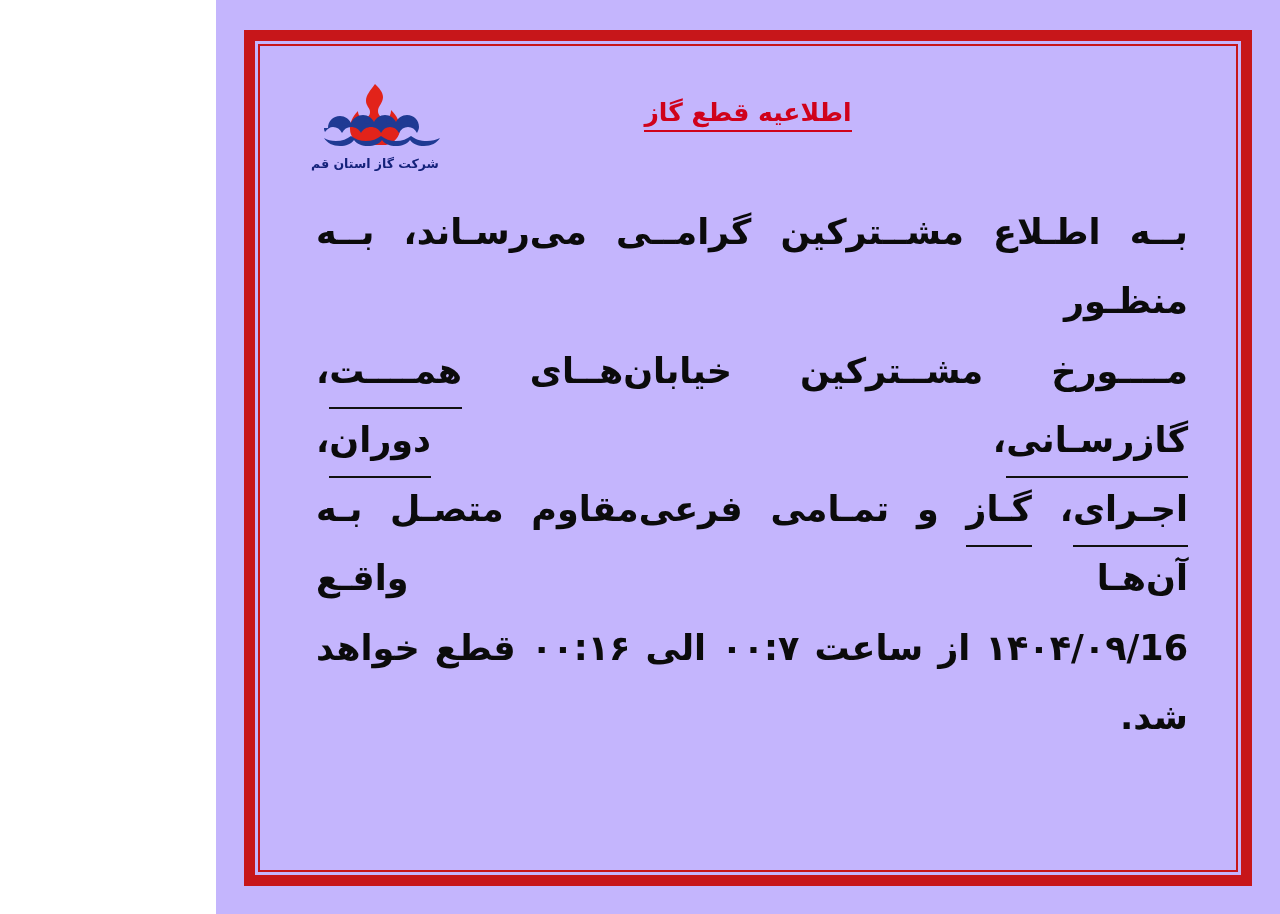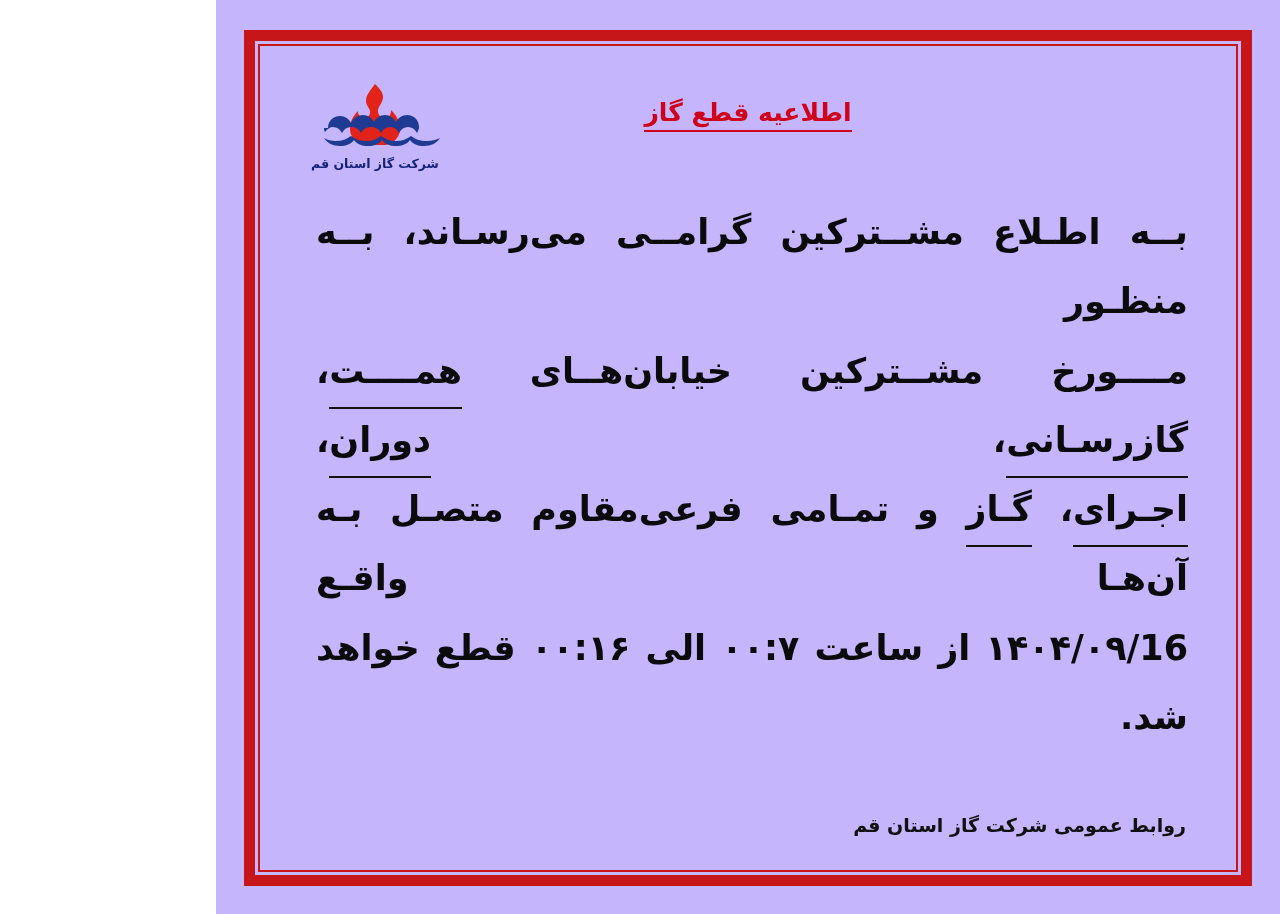--- a/index.html
+++ b/index.html
@@ -167,16 +167,15 @@
         <span>مــــورخ مشــترکین خیابان‌هــای </span><span class="u">همــــت</span><span>، </span><span class="u">گازرسـانی</span><span>، </span><span class="u">دوران</span><span>،</span>
       </div>
       <div>
         <span class="u">اجـرای</span><span>، </span><span class="u">گـاز</span><span> و تمـامی فرعی‌مقاوم متصـل بـه آن‌هـا واقـع</span>
       </div>
       <div class="last-line">
         <span>۱۴۰۴/۰۹/16 از ساعت ۰۰:۷ الی ۰۰:۱۶ قطع خواهد شد.</span>
       </div>
     </div>
 
-    <div class="signature">روابط عمومی شرکت گاز استان قم</div>
 
   </div>
 </div>
 
 </body></html>

